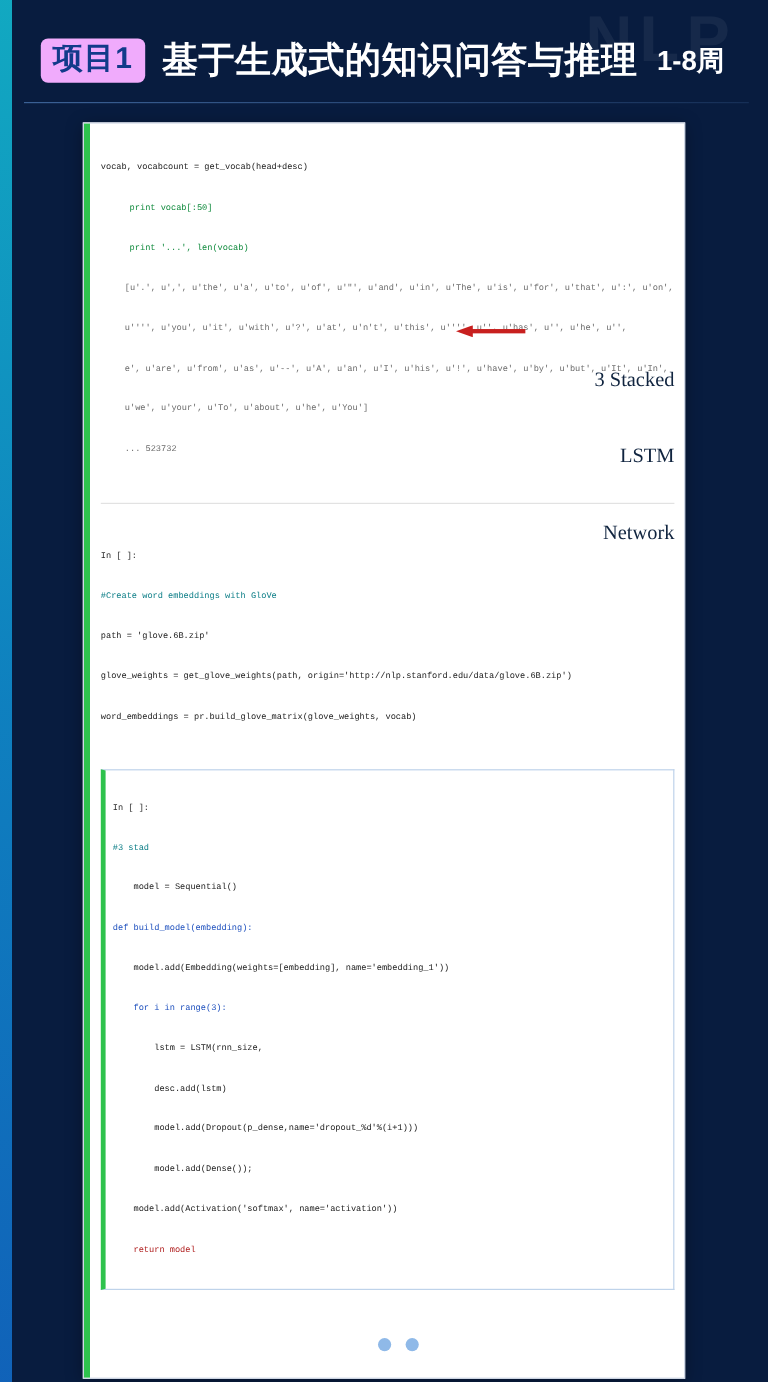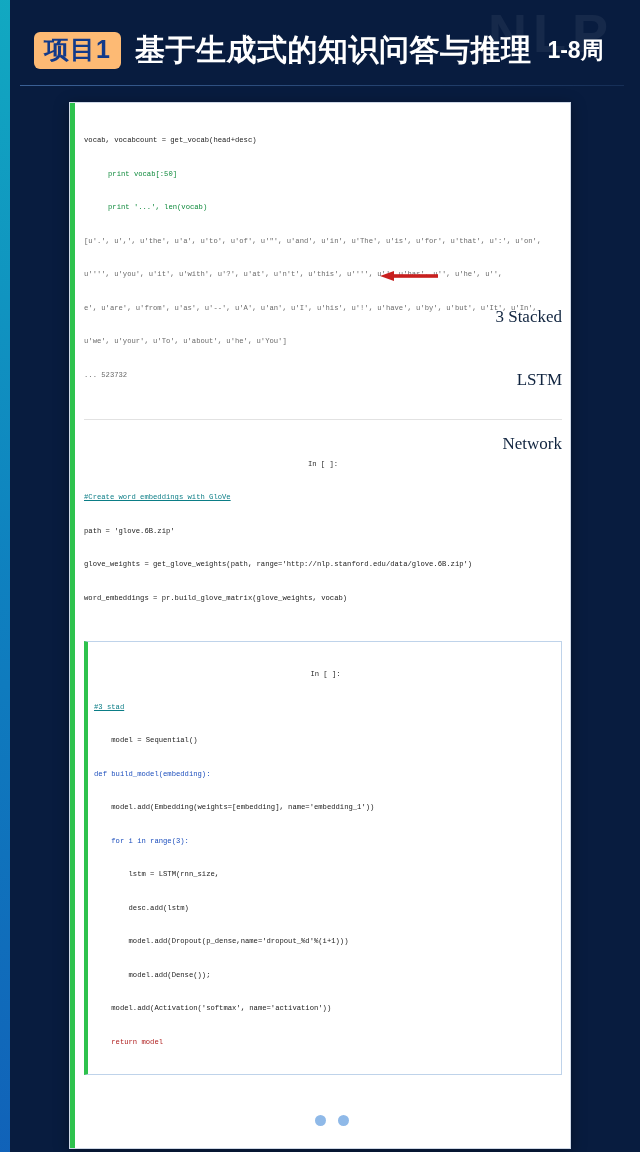--- a/index.html
+++ b/index.html
@@ -37,21 +37,21 @@
   .header {
     position: relative;
     margin: 26px 0 0 0;
     padding: 0 18px 0 34px;
     display: flex;
     align-items: center;
     gap: 14px;
     height: 48px;
   }
   .badge {
-    background: #fdba74;
+    background: #f0abfc;
     color: #123a8a;
     font-size: 25px;
     font-weight: bold;
     padding: 5px 10px 7px 10px;
     border-radius: 6px;
     line-height: 1;
     letter-spacing: 1px;
     white-space: nowrap;
   }
   .title-main {
@@ -95,26 +95,26 @@
     padding: 10px 8px 6px 14px;
     font-family: "Liberation Mono", "DejaVu Sans Mono", monospace;
     font-size: 7.2px;
     line-height: 1.55;
     color: #1b1b1b;
     white-space: pre;
     min-height: 290px;
     position: relative;
   }
   .cl { display: block; white-space: pre; }
-  .c-gray { color: #6b6b6b; }
+  .c-gray { color: #6b6b6b; margin-left: 20px; }
   .c-green { color: #0f8a3c; padding-left: 24px; }
   .c-red { color: #b02020; }
   .c-blue { color: #1d4fbd; }
-  .c-teal { color: #0b7d86; text-decoration: underline; }
-  .c-prompt { color: #2b2b2b; text-align: center; }
+  .c-teal { color: #0b7d86; }
+  .c-prompt { color: #2b2b2b; }
   .sep {
     border-top: 1px solid #e2e2e2;
     margin: 5px 0 5px 0;
   }
   .cellbox {
     border: 1px solid #bfd3ea;
     border-left: 4px solid #2ec24d;
     padding: 4px 4px 4px 6px;
     margin-top: 4px;
   }
@@ -177,21 +177,21 @@
       <span class="cl c-gray">u'''', u'you', u'it', u'with', u'?', u'at', u'n't', u'this', u'''', u'', u'has', u'', u'he', u'',</span>
       <span class="cl c-gray">e', u'are', u'from', u'as', u'--', u'A', u'an', u'I', u'his', u'!', u'have', u'by', u'but', u'It', u'In',</span>
       <span class="cl c-gray">u'we', u'your', u'To', u'about', u'he', u'You']</span>
       <span class="cl c-gray">... 523732</span>
 
       <div class="sep"></div>
 
       <span class="cl c-prompt">In [ ]:</span>
       <span class="cl c-teal">#Create word embeddings with GloVe</span>
       <span class="cl">path = 'glove.6B.zip'</span>
-      <span class="cl">glove_weights = get_glove_weights(path, range='http://nlp.stanford.edu/data/glove.6B.zip')</span>
+      <span class="cl">glove_weights = get_glove_weights(path, origin='http://nlp.stanford.edu/data/glove.6B.zip')</span>
       <span class="cl">word_embeddings = pr.build_glove_matrix(glove_weights, vocab)</span>
 
       <div class="cellbox">
         <span class="cl c-prompt">In [ ]:</span>
         <span class="cl c-teal">#3 stad</span>
         <span class="cl">    model = Sequential()</span>
         <span class="cl c-blue">def build_model(embedding):</span>
         <span class="cl">    model.add(Embedding(weights=[embedding], name='embedding_1'))</span>
         <span class="cl c-blue">    for i in range(3):</span>
         <span class="cl">        lstm = LSTM(rnn_size,</span>

